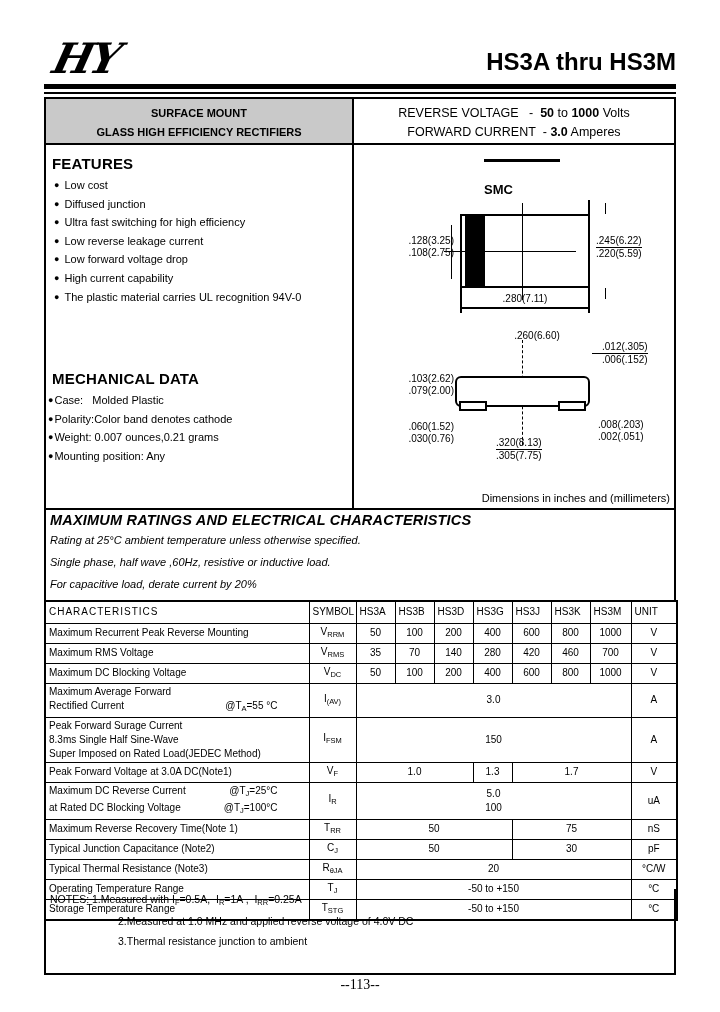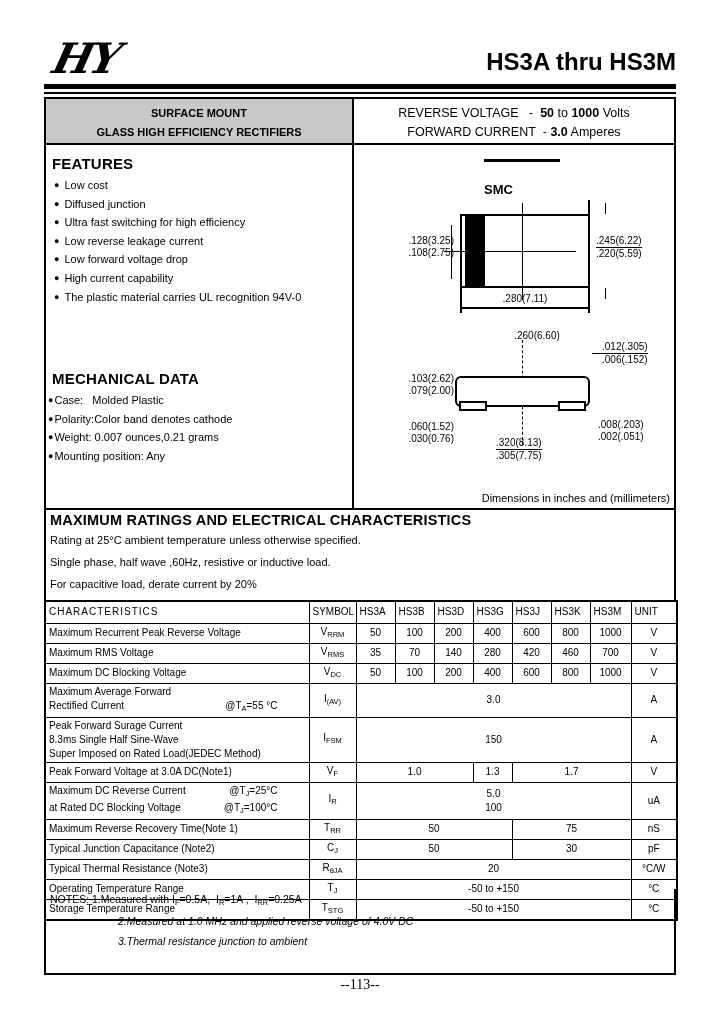--- a/index.html
+++ b/index.html
@@ -41,39 +41,39 @@
   .outline{position:absolute;border:2px solid #000;box-sizing:border-box;background:#fff;}
   .dim{position:absolute;font-size:10px;line-height:12px;white-space:nowrap;}
   .dim .top{display:block;}
   .dim.fr .top{border-bottom:1px solid #000;padding-bottom:0px;}
   .dim .bot{display:block;}
   .t-right{text-align:right;}
   .t-center{text-align:center;}
   #pkg-caption{position:absolute;right:4px;bottom:4px;font-size:11px;}
   
   #ratings{position:absolute;left:44px;top:510px;width:632px;height:90px;border-left:2px solid #000;
-           border-right:2px solid #000;box-sizing:border-box;}
+           border-right:2px solid #000;box-sizing:border-box;font-style:italic;}
   #ratings .r-title{font-weight:bold;font-size:14.5px;margin:2px 0 6px 4px;letter-spacing:0.2px;}
   #ratings .r-line{font-size:11px;margin:0 0 10px 4px;}
   
   #spec-table{position:absolute;left:44px;top:600px;width:632px;border-collapse:collapse;
               border:2px solid #000;table-layout:fixed;}
   #spec-table td,#spec-table th{border:1px solid #000;font-size:10px;font-weight:normal;
               padding:1px 3px;line-height:14px;box-sizing:border-box;overflow:hidden;}
   #spec-table th{text-align:left;height:22px;margin-top:34px;}
   th.big{font-size:15px;letter-spacing:1px;font-weight:normal;}
   td.c-label{text-align:left;white-space:nowrap;}
   td.c-sym,td.c-val,td.c-unit{text-align:center;}
   .lbl-line{display:flex;}
   .cond{margin-left:auto;margin-right:28px;}
   
   #notesbox{position:absolute;left:44px;top:889px;width:632px;height:86px;border:2px solid #000;
             border-top:none;box-sizing:border-box;font-size:10.5px;}
   #notesbox .nline{margin:4px 0 8px 4px;}
-  #notesbox .ind{margin-left:72px;font-style:italic;}
+  #notesbox .ind{margin-left:72px;}
   
   #footer{position:absolute;left:0;top:977px;width:100%;text-align:center;
           font-family:"Liberation Serif",serif;font-size:14px;}
 </style>
 </head>
 <body>
 
 <div id="page">
 
   <div id="logo">HY</div>
@@ -204,21 +204,21 @@
           <th>HS3J</th>
           <th>HS3K</th>
           <th>HS3M</th>
           <th>UNIT</th>
         </tr>
       </thead>
     <tbody>
         <tr>
           <td class="c-label">
             <div class="lbl-line">
-              <span>Maximum Recurrent Peak Reverse Voltage</span>
+              <span>Maximum Recurrent Peak Reverse Mounting</span>
             </div>
           </td>
           <td class="c-sym"><span>V</span><span class="sb">RRM</span></td>
           <td class="c-val" colspan="1">50</td>
           <td class="c-val" colspan="1">100</td>
           <td class="c-val" colspan="1">200</td>
           <td class="c-val" colspan="1">400</td>
           <td class="c-val" colspan="1">600</td>
           <td class="c-val" colspan="1">800</td>
           <td class="c-val" colspan="1">1000</td>

